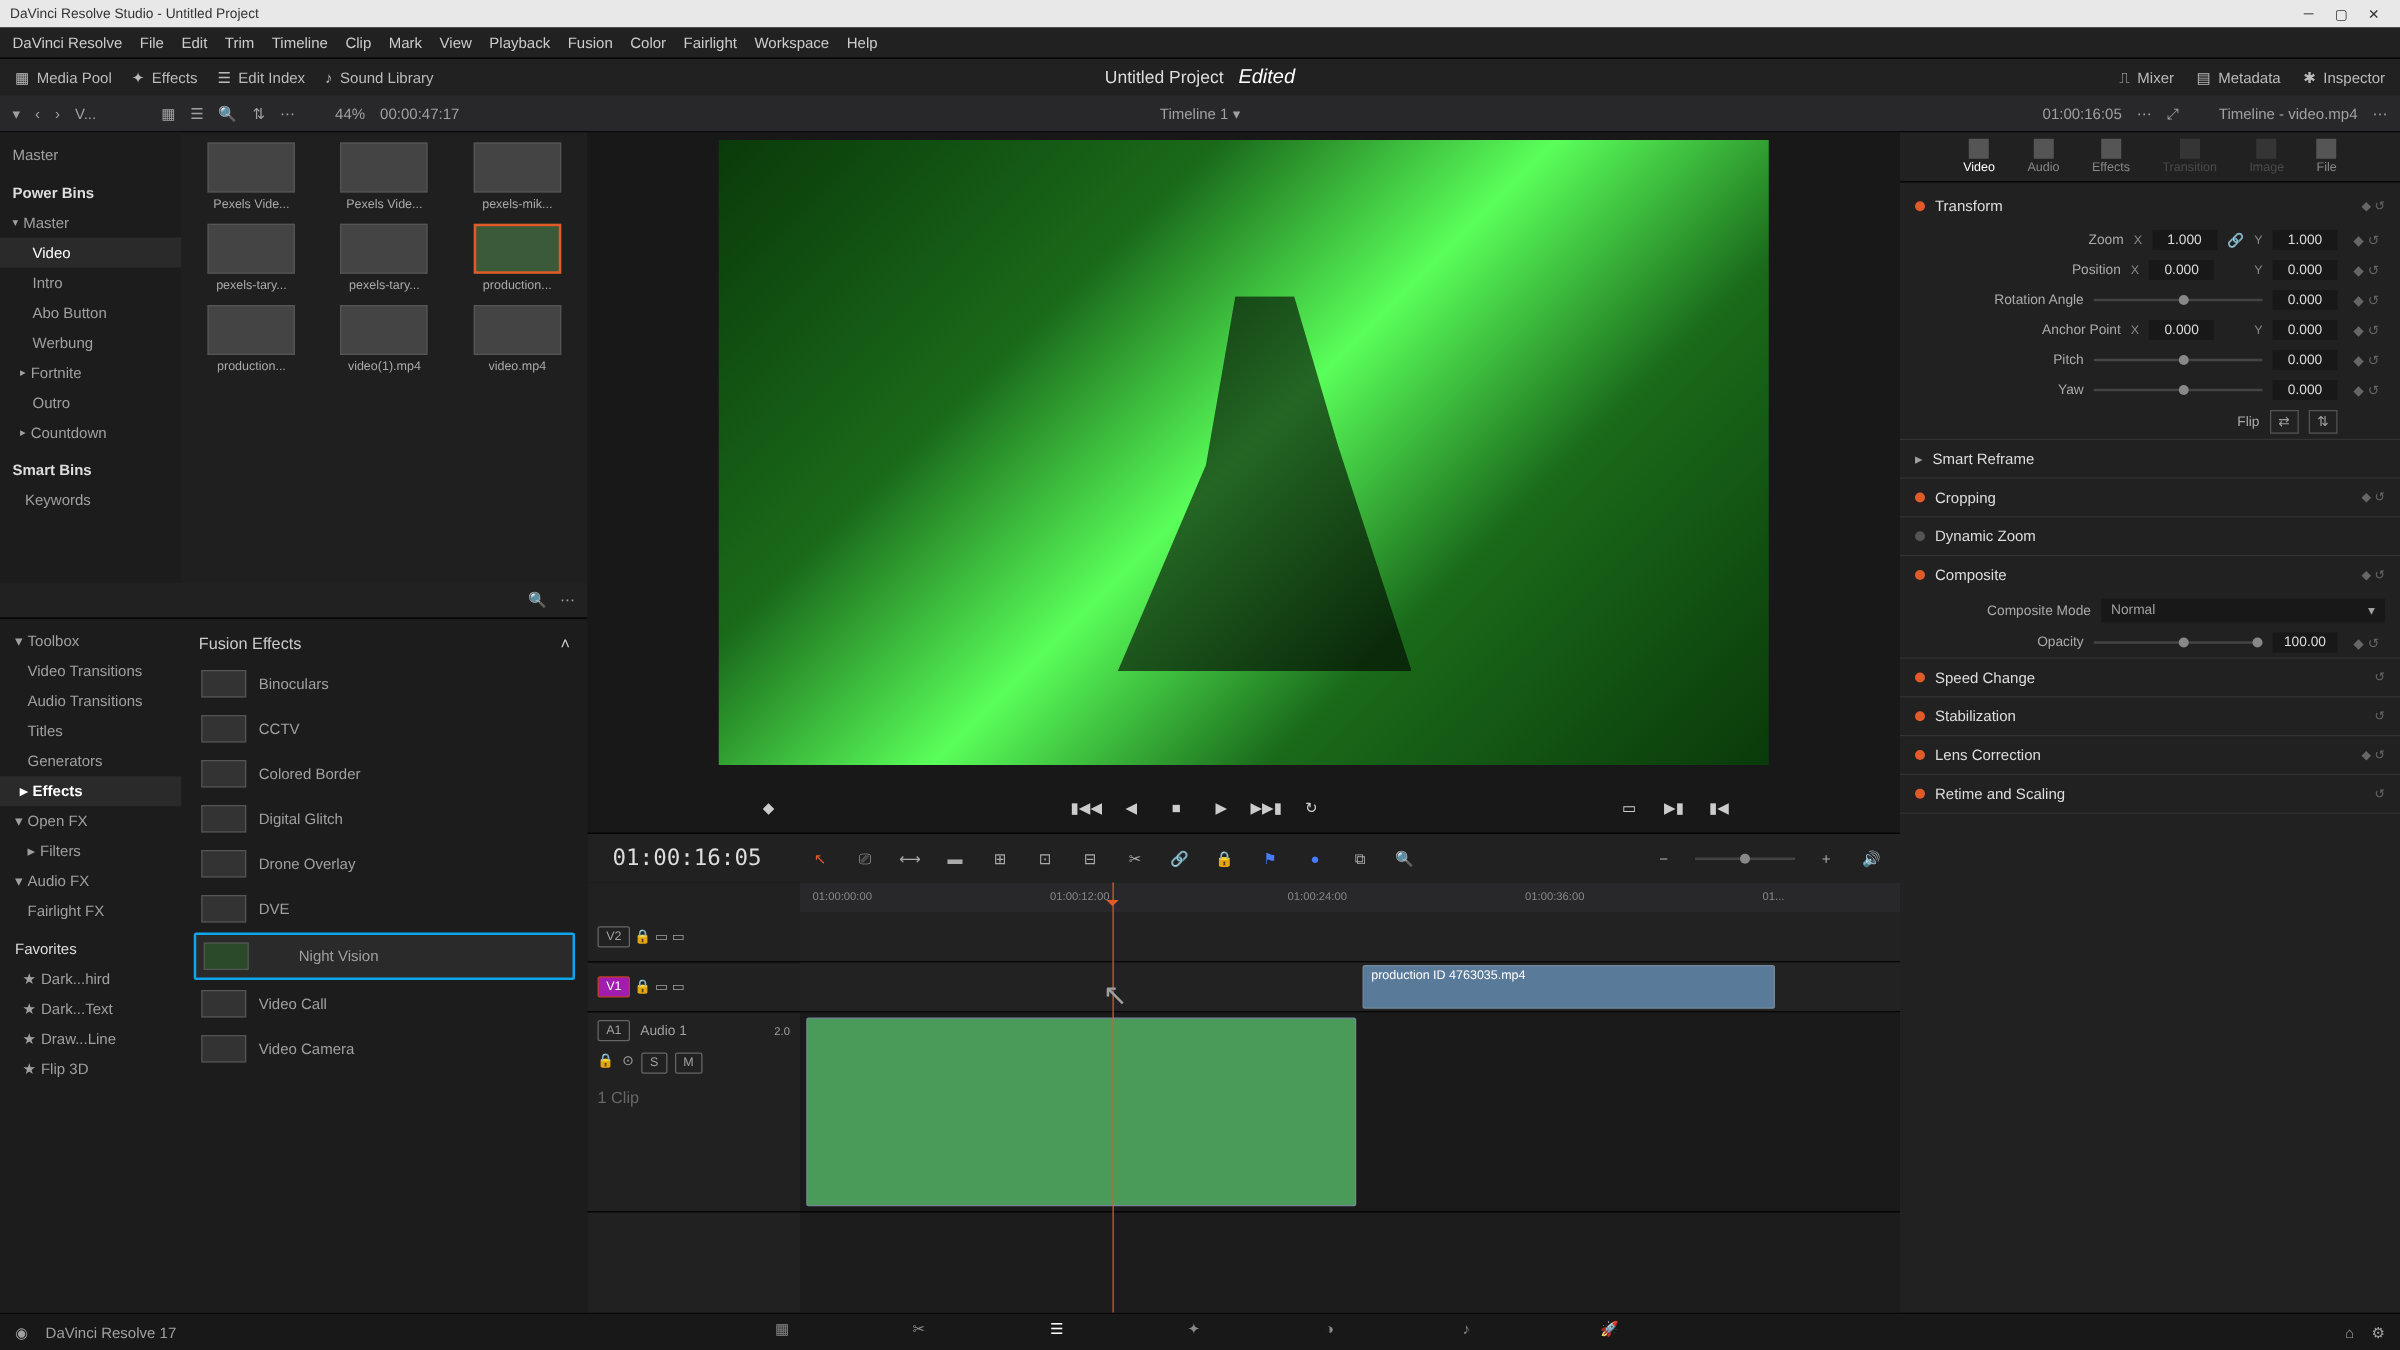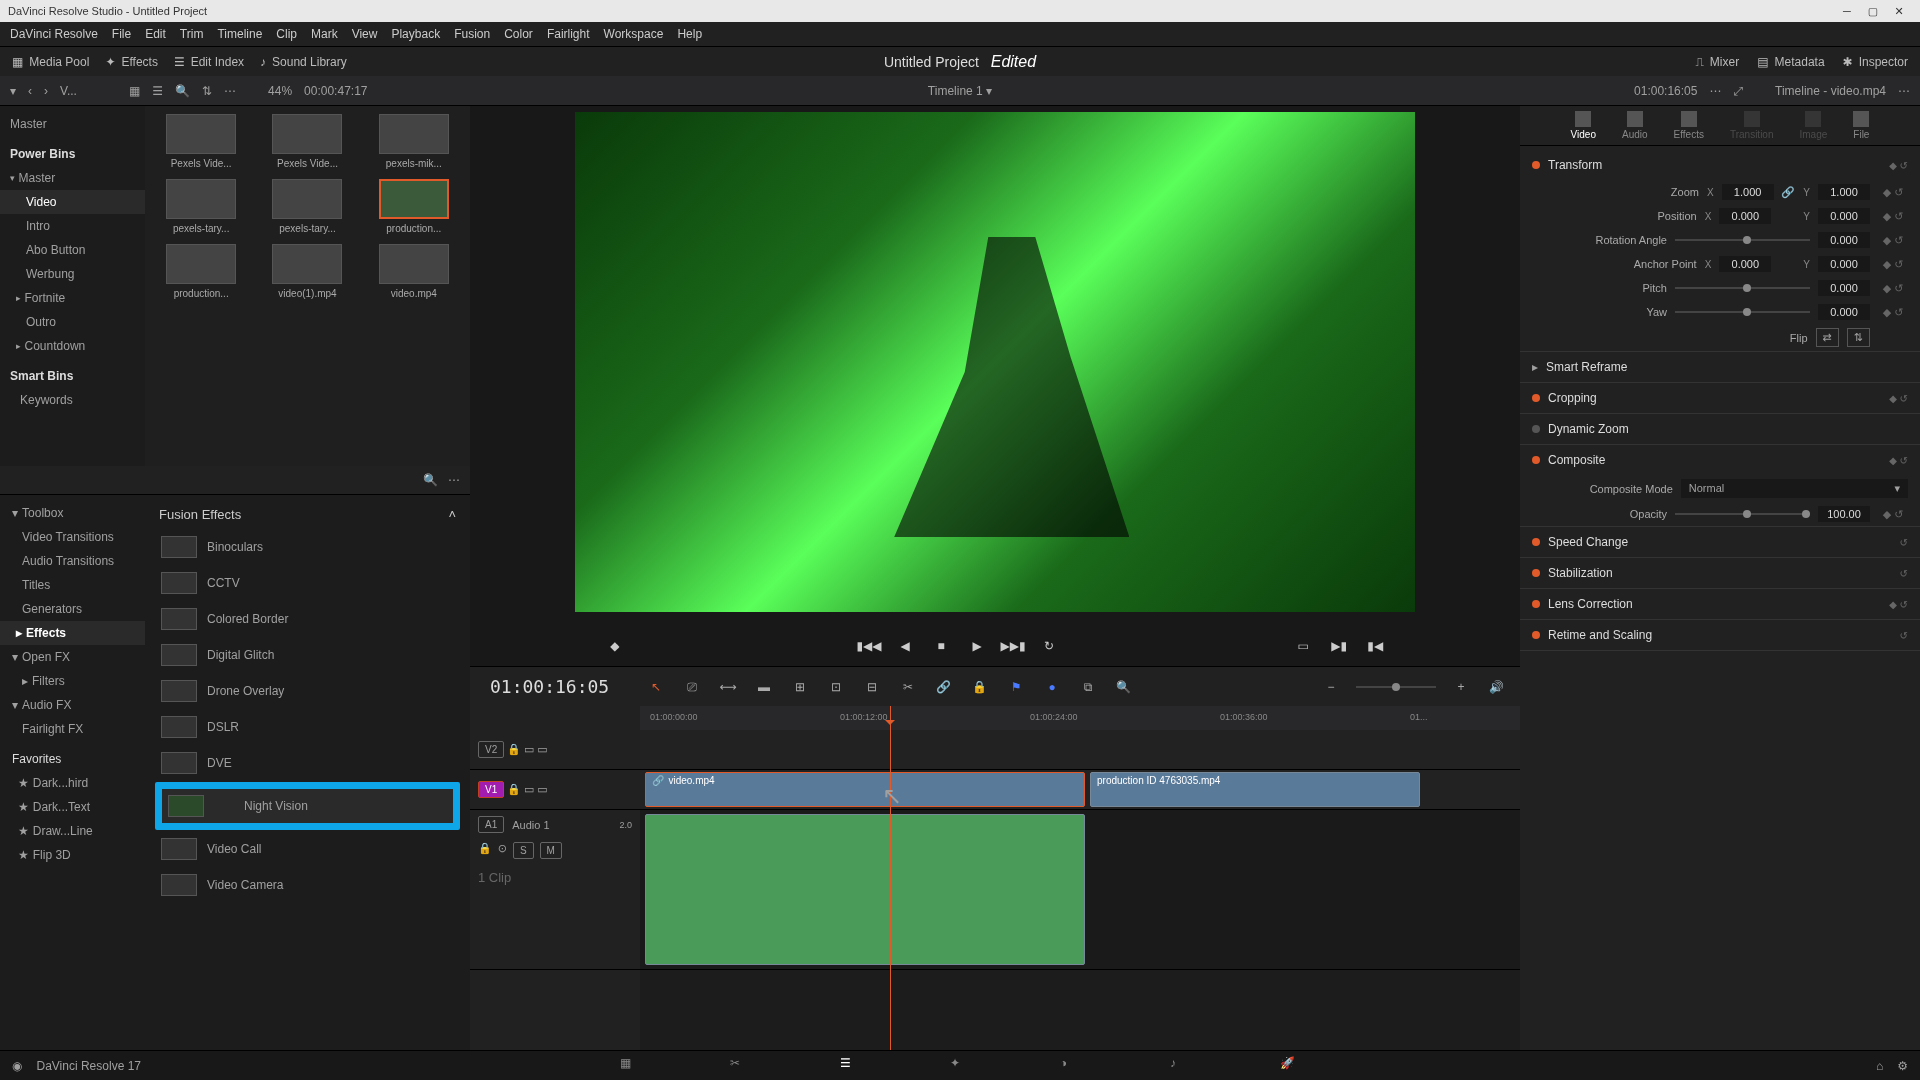--- a/index.html
+++ b/index.html
@@ -40,21 +40,21 @@
 .effects-browser { flex: 1; display: flex; background: #1c1c1c; border-top: 1px solid #000; }
 .effects-tree { width: 145px; padding: 6px 0; }
 .effects-tree .eff-item { padding: 5px 12px; cursor: pointer; font-size: 12px; display: flex; align-items: center; gap: 4px; }
 .effects-tree .eff-item.section { color: #ddd; margin-top: 6px; }
 .effects-tree .eff-item.active { background: #2a2a2a; color: #fff; font-weight: bold; }
 
 .effects-list { flex: 1; padding: 6px 10px; overflow-y: auto; }
 .effects-list .header { color: #ccc; font-size: 13px; padding: 6px 4px; display: flex; justify-content: space-between; }
 .effect-row { display: flex; align-items: center; gap: 10px; padding: 6px; margin: 2px 0; border-radius: 2px; cursor: pointer; }
 .effect-row .swatch { width: 36px; height: 22px; background: #333; border: 1px solid #555; }
-.effect-row.selected { border: 7px solid #0ea5e9; background: #2a2a2a; gap: 40px; }
+.effect-row.selected { border: 2px solid #0ea5e9; background: #2a2a2a; gap: 40px; }
 
 .center-panel { flex: 1; display: flex; flex-direction: column; background: #181818; }
 .viewer { height: 520px; display: flex; flex-direction: column; align-items: center; position: relative; }
 .viewer-canvas { width: 840px; height: 500px; background: linear-gradient(135deg, #0a3a0a 0%, #1a6a1a 30%, #5aff5a 50%, #1a6a1a 70%, #0a3a0a 100%); margin-top: 6px; position: relative; }
 .viewer-canvas::after { content: ''; position: absolute; left: 38%; top: 25%; width: 28%; height: 60%; background: rgba(0,0,0,0.6); clip-path: polygon(40% 0, 60% 0, 75% 40%, 100% 100%, 0 100%, 30% 45%); }
 .transport { height: 40px; display: flex; align-items: center; justify-content: center; gap: 16px; }
 .transport .btn { width: 20px; height: 20px; cursor: pointer; color: #ccc; display: flex; align-items: center; justify-content: center; }
 
 .edit-toolbar { height: 40px; background: #212121; display: flex; align-items: center; padding: 0 12px; gap: 14px; border-top: 1px solid #000; }
 .edit-toolbar .tool { width: 22px; height: 22px; cursor: pointer; display: flex; align-items: center; justify-content: center; color: #aaa; }
@@ -321,24 +321,20 @@
             <div class="swatch"></div>
             <span>Colored Border</span>
           </div>
         <div class="effect-row">
             <div class="swatch"></div>
             <span>Digital Glitch</span>
           </div>
         <div class="effect-row">
             <div class="swatch"></div>
             <span>Drone Overlay</span>
-          </div>
-        <div class="effect-row">
-            <div class="swatch"></div>
-            <span>DSLR</span>
           </div>
         <div class="effect-row">
             <div class="swatch"></div>
             <span>DVE</span>
           </div>
         <div class="effect-row selected">
             <div class="swatch" style="background:#2a4a2a"></div>
             <span>Night Vision</span>
           </div>
         <div class="effect-row">
@@ -429,21 +425,20 @@
       <div class="track-lanes">
         <div class="ruler">
           <span class="tick" style="left:10px">01:00:00:00</span>
           <span class="tick" style="left:200px">01:00:12:00</span>
           <span class="tick" style="left:390px">01:00:24:00</span>
           <span class="tick" style="left:580px">01:00:36:00</span>
           <span class="tick" style="left:770px">01...</span>
         </div>
         <div class="track-lane v2"></div>
         <div class="track-lane v1">
-          <div class="clip" style="left:5px;width:440px;border:1px solid #e05a2a"><span class="icon">🔗</span><span>video.mp4</span></div>
           <div class="clip" style="left:450px;width:330px"><span>production ID 4763035.mp4</span></div>
         </div>
         <div class="track-lane a1">
           <div class="clip audio" style="left:5px;width:440px"></div>
         </div>
         <div class="playhead"></div>
         <div class="cursor-overlay">↖</div>
       </div>
     </div>
   </div>

